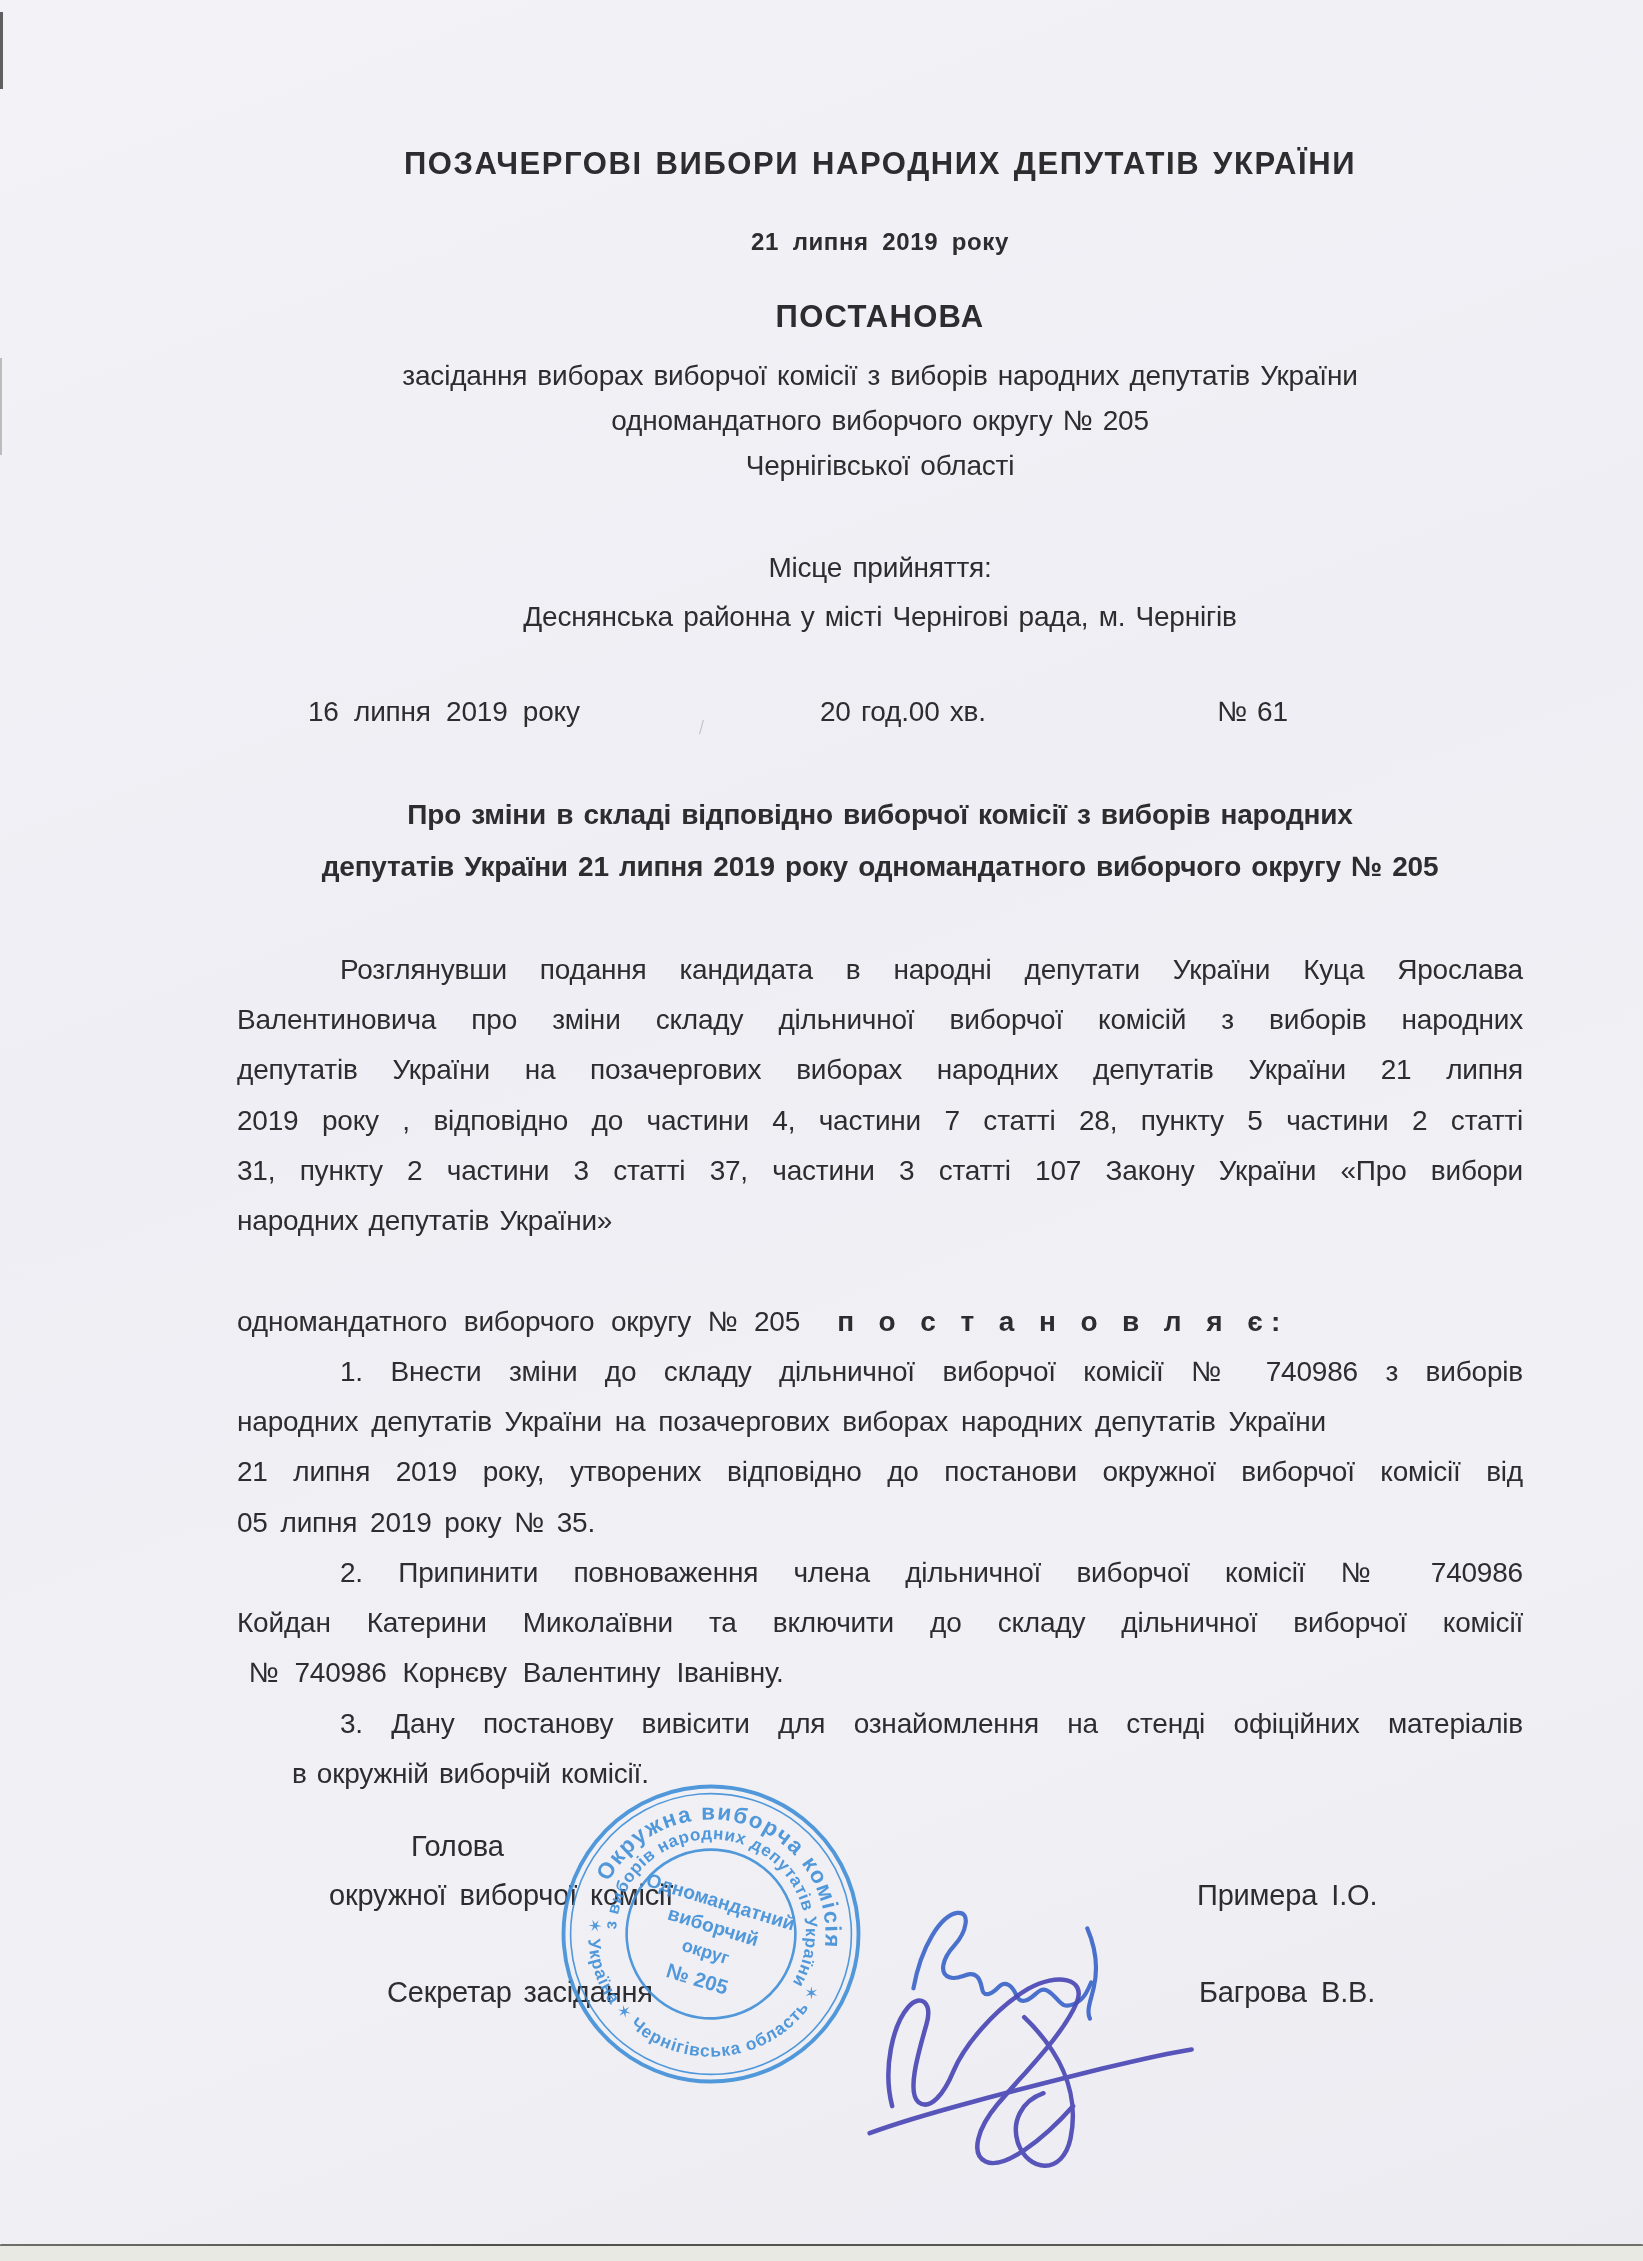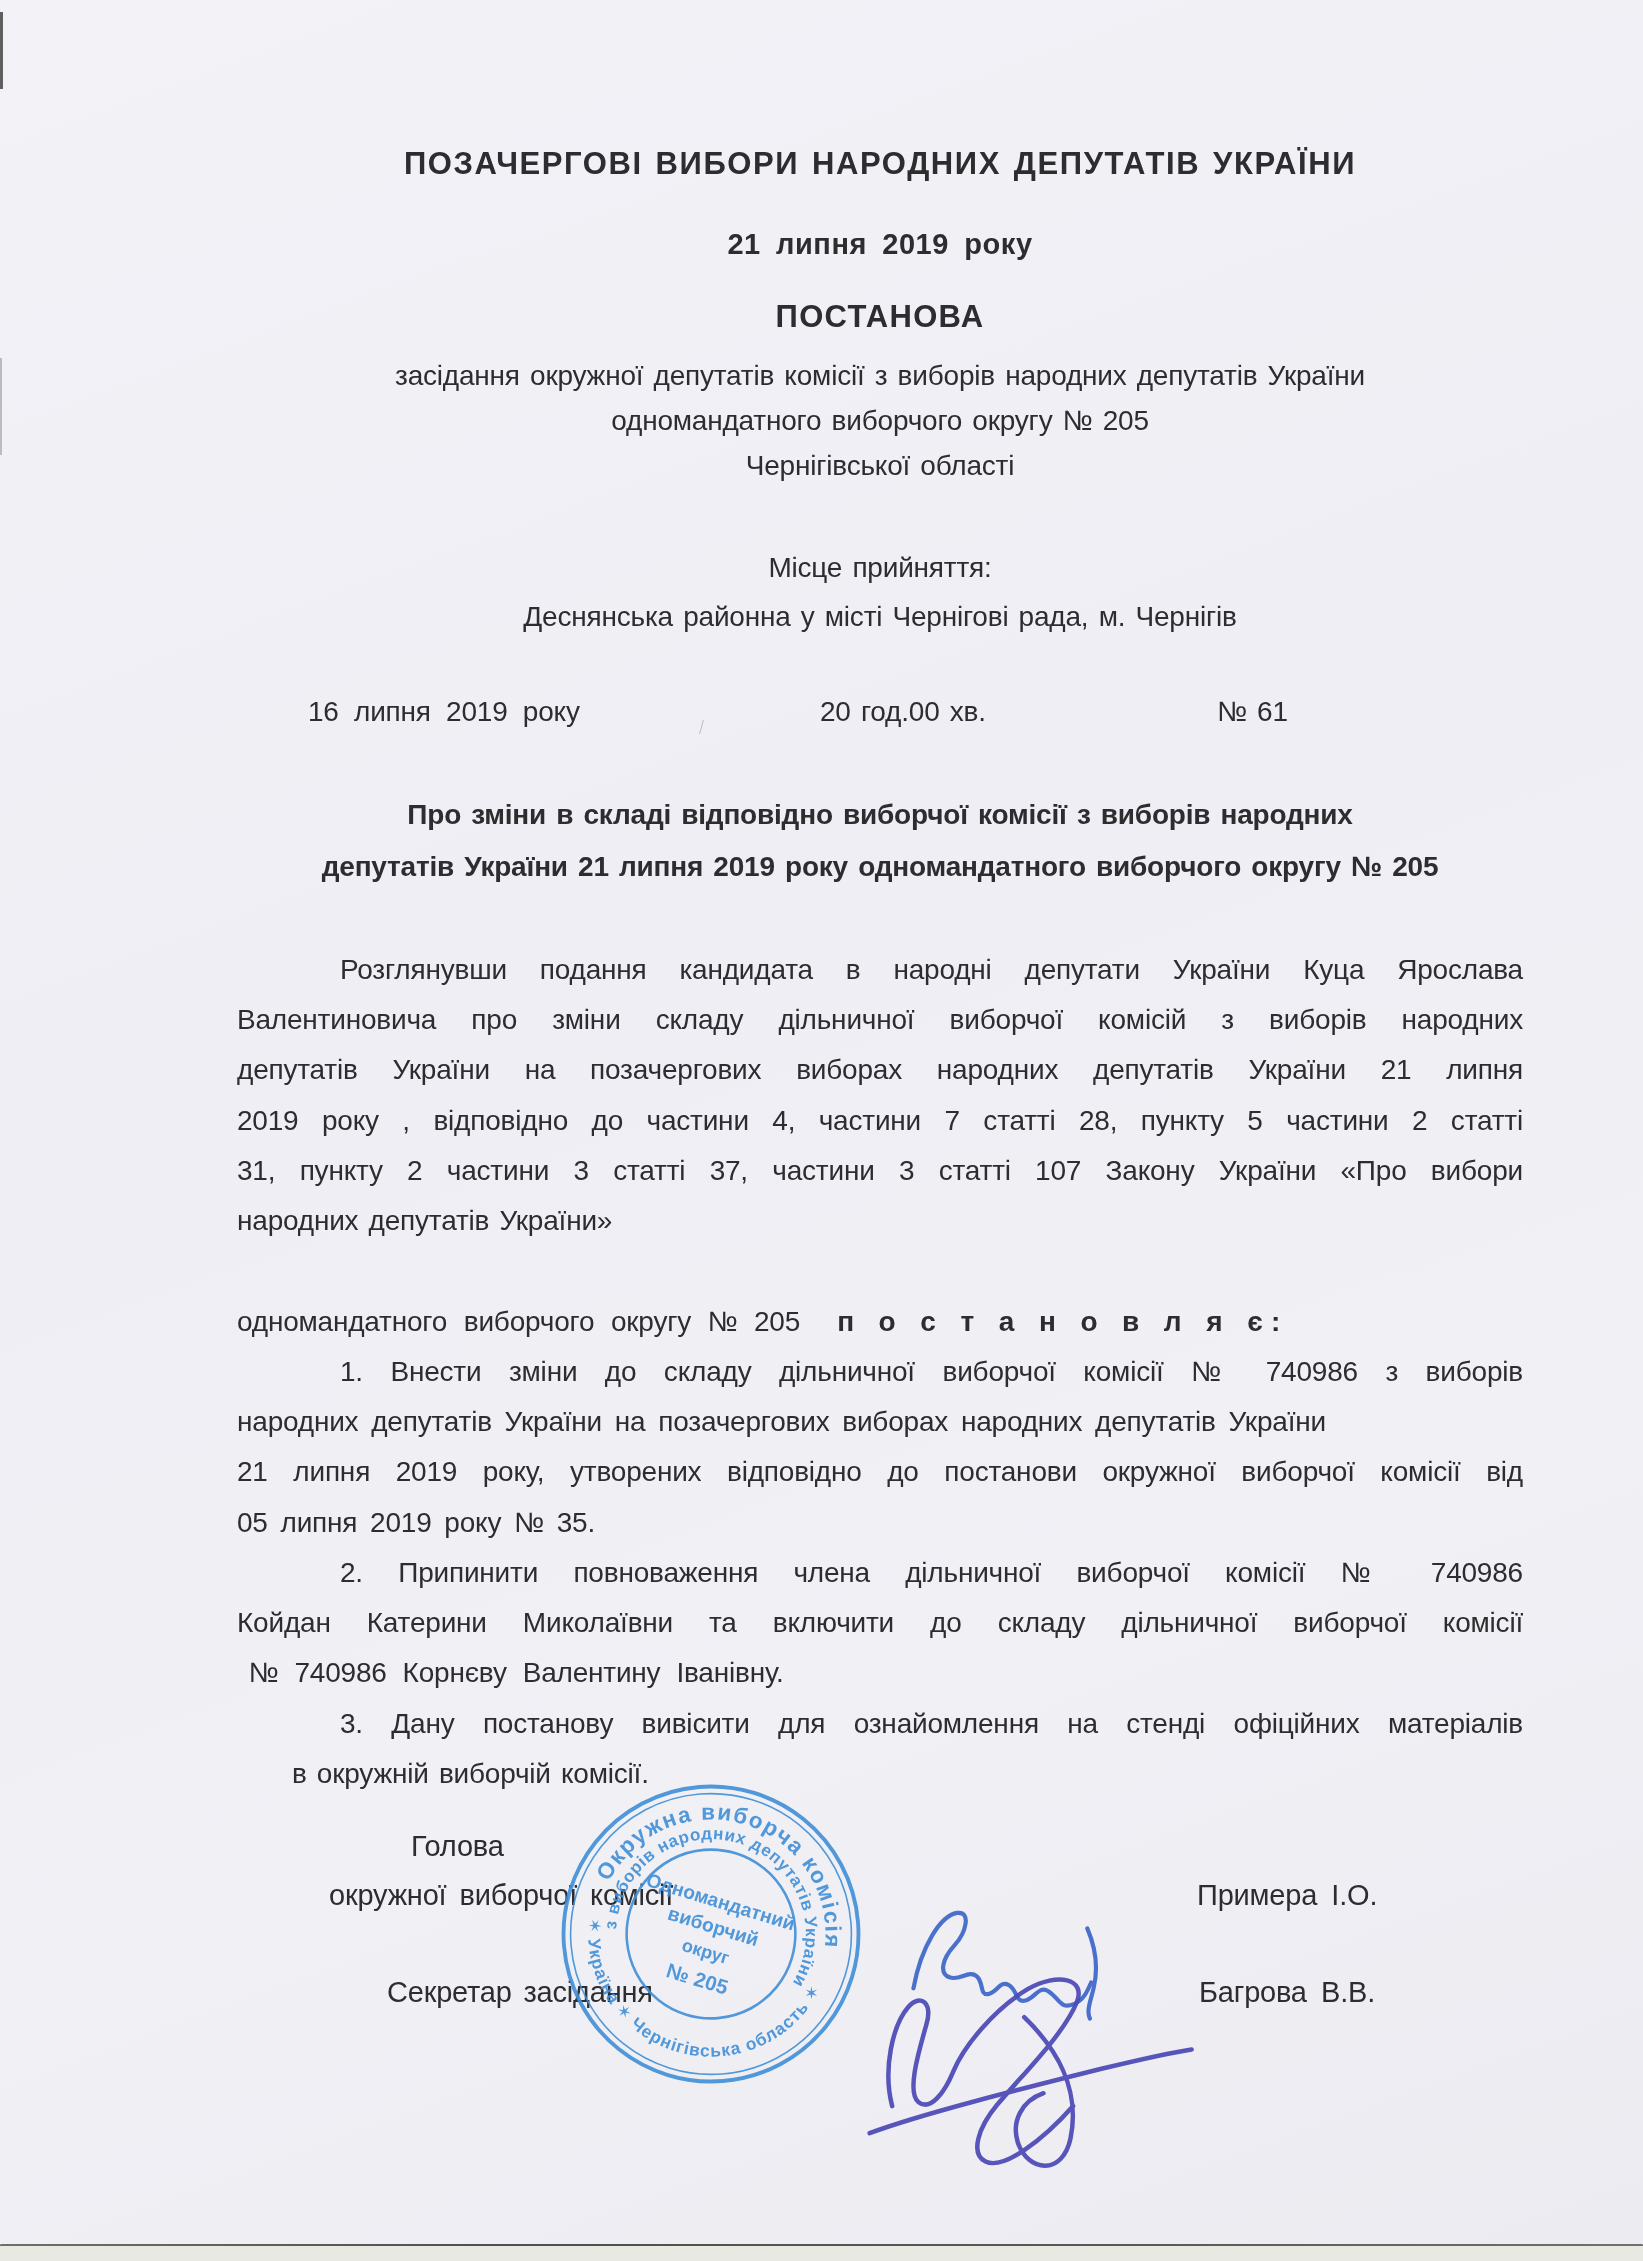--- a/index.html
+++ b/index.html
@@ -11,21 +11,21 @@
     overflow:hidden;
     font-family:"Liberation Sans","DejaVu Sans",sans-serif;
     color:#2d2d2f;
   }
   .doc { position:absolute; left:193px; top:0; width:1286px; height:100%;margin-left:44px; }
   .ln  { position:absolute; width:100%; font-size:28px; letter-spacing:-0.2px; word-spacing:2.6px; line-height:1.15; }
   .ctr { text-align:center; }
   .b   { font-weight:bold; }
   .just{ text-align:justify; text-align-last:justify; }
   .t-title     { font-size:31px; letter-spacing:1.6px; }
-  .t-date      { font-size:29px; letter-spacing:0.6px; word-spacing:6.4px; }
+  .t-date      { font-size:24px; letter-spacing:0.6px; word-spacing:6.4px; }
   .t-postanova { font-size:31px; letter-spacing:1.3px; }
   .t-h         { font-size:28px; }
   .meta-row span { position:absolute; white-space:nowrap; }
   .meta-date   { left:71px; word-spacing:7.7px; }
   .meta-time   { left:583px; }
   .meta-num    { left:980px;text-align:right; }
   .ind  { text-indent:103px; }
   .p2l1 { padding-left:79px; word-spacing:11.6px; }
   .p2l2 { word-spacing:9px; }
   .verb { font-weight:bold; letter-spacing:8.4px; margin-left:37px; word-spacing:0; }
@@ -55,21 +55,21 @@
 
   <div class="edge-mark-1"></div>
   <div class="edge-mark-2"></div>
   <div class="scan-artifact"></div>
 
   <div class="doc">
 
     <div class="ln ctr b t-title" style="top:146px">ПОЗАЧЕРГОВІ  ВИБОРИ НАРОДНИХ ДЕПУТАТІВ  УКРАЇНИ</div>
     <div class="ln ctr b t-date" style="top:228px">21 липня  2019 року</div>
     <div class="ln ctr b t-postanova" style="top:299px">ПОСТАНОВА</div>
-    <div class="ln ctr t-h" style="top:360px">засідання окружної депутатів комісії з виборів  народних депутатів України</div>
+    <div class="ln ctr t-h" style="top:360px">засідання виборах виборчої комісії з виборів  народних депутатів України</div>
     <div class="ln ctr t-h" style="top:405px">одномандатного  виборчого округу  № 205</div>
     <div class="ln ctr t-h" style="top:450px">Чернігівської  області</div>
 
     <div class="ln ctr t-h" style="top:552px">Місце  прийняття:</div>
     <div class="ln ctr t-h" style="top:601px">Деснянська районна у місті Чернігові  рада, м. Чернігів</div>
 
     <div class="ln meta-row" style="top:696px">
       <span class="meta-date">16  липня   2019 року</span>
       <span class="meta-time">20 год.00 хв.</span>
       <span class="meta-num">№ 61</span>

